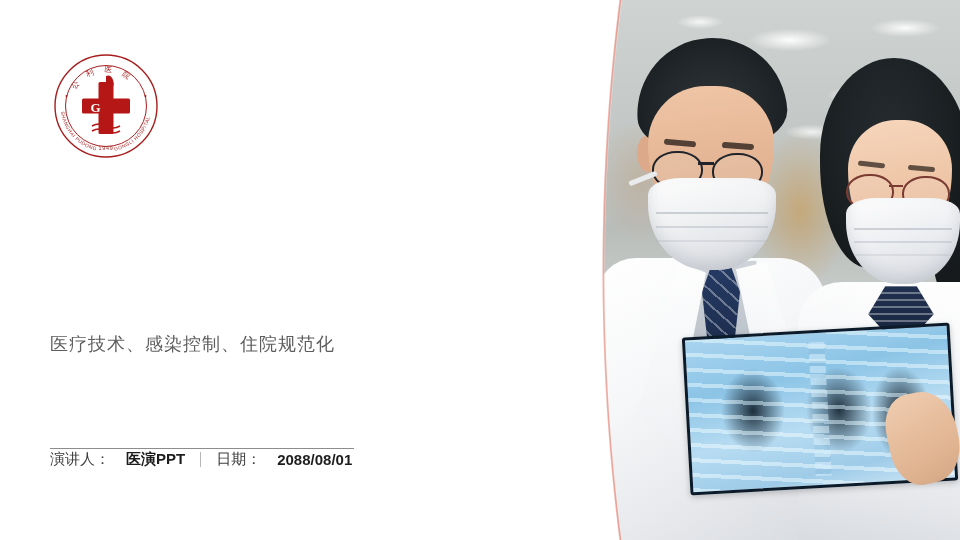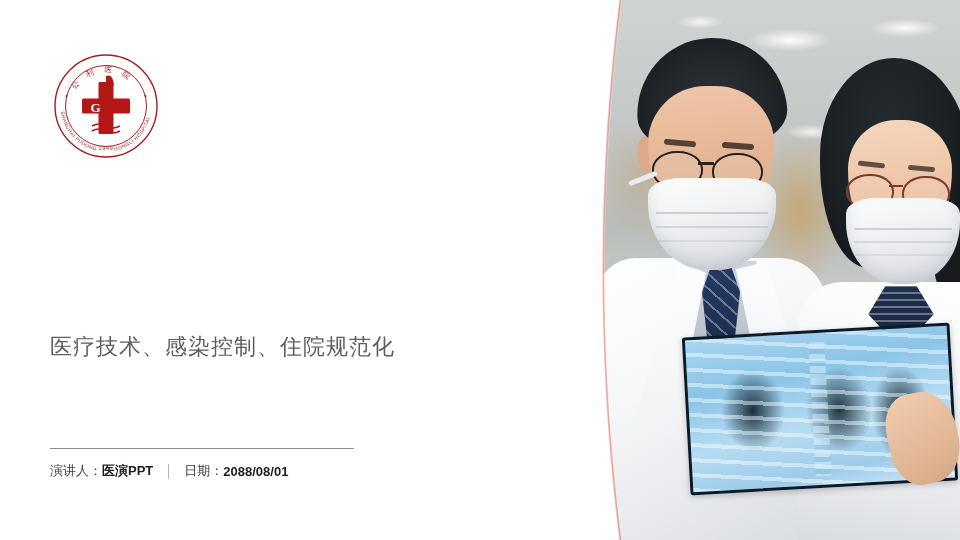--- a/index.html
+++ b/index.html
@@ -411,47 +411,47 @@
     line-height: 1.1;
     letter-spacing: .5px;
     color: #3a3a3a;
     margin: 4px 0 0 0;
     white-space: nowrap;
   }
   .subtitle {
     position: absolute;
     left: 4px;
     top: 332px;
-    font-size: 22px;
+    font-size: 18px;
     letter-spacing: 1px;
     color: #5d5d5d;
     white-space: nowrap;
   }
 
   
   .divider {
     position: absolute;
     left: 4px;
     top: 448px;
     width: 304px;
     height: 1px;
     background: #8d8d8d;
   }
   .meta {
     position: absolute;
     left: 4px;
-    top: 462px;
+    top: 450px;
     display: flex;
     align-items: center;
-    font-size: 13px;
+    font-size: 15px;
     color: #2f2f2f;
     white-space: nowrap;
   }
   .meta .lbl { font-weight: 400; color: #3c3c3c; }
-  .meta .val { font-weight: 700; color: #1d1d1d; }
+  .meta .val { font-weight: 700; color: #1d1d1d; margin-left: 16px; }
   .meta .sep {
     display: inline-block;
     width: 1px;
     height: 15px;
     background: #b6b6b6;
     margin: 0 15px;
   }
   .org {
     position: absolute;
     left: 4px;

